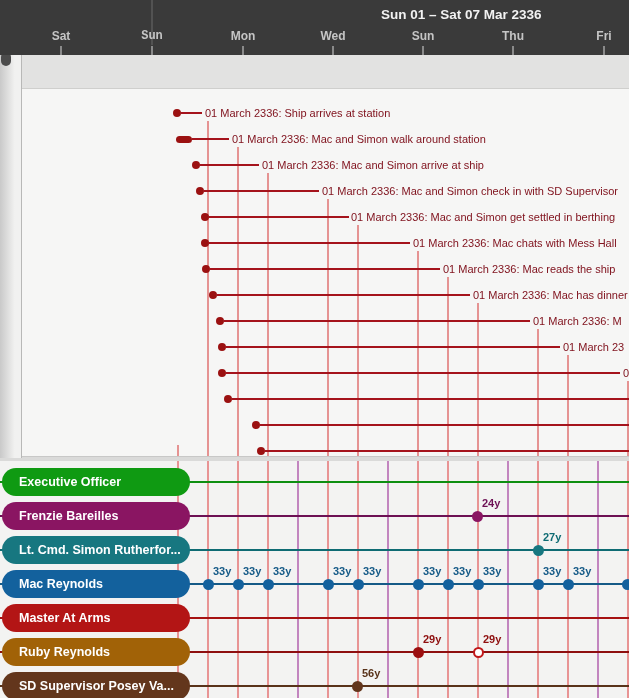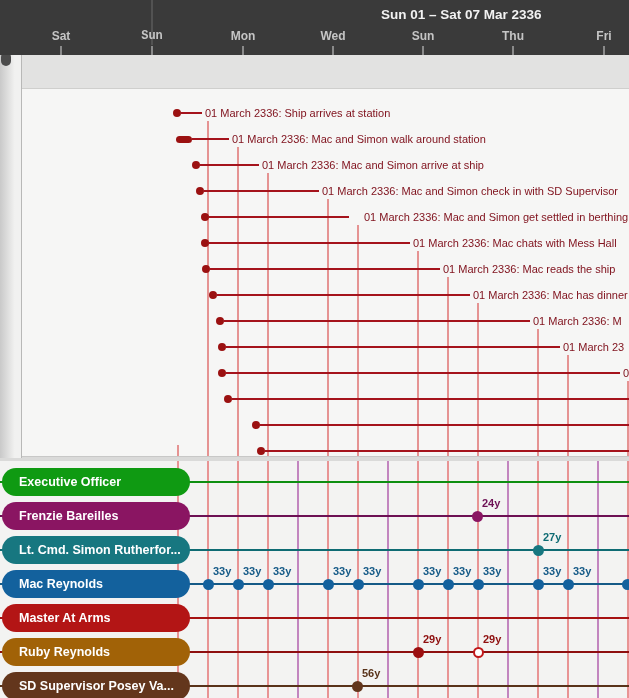--- a/index.html
+++ b/index.html
@@ -67,21 +67,21 @@
       <div class="event-dot range" style="left: 176px; top: 135.5px;"></div>
       <div class="event-label" style="left: 232px; top: 132px;">01 March 2336: Mac and Simon walk around station</div>
       <div class="event-leader" style="left: 200px; top: 164px; width: 59px;"></div>
       <div class="event-dot" style="left: 192px; top: 161px;"></div>
       <div class="event-label" style="left: 262px; top: 158px;">01 March 2336: Mac and Simon arrive at ship</div>
       <div class="event-leader" style="left: 204px; top: 190px; width: 115px;"></div>
       <div class="event-dot" style="left: 196px; top: 187px;"></div>
       <div class="event-label" style="left: 322px; top: 184px;">01 March 2336: Mac and Simon check in with SD Supervisor</div>
       <div class="event-leader" style="left: 209px; top: 216px; width: 140px;"></div>
       <div class="event-dot" style="left: 201px; top: 213px;"></div>
-      <div class="event-label" style="left: 364px; top: 210px;">01 March 2336: Mac and Simon get settled in berthing</div>
+      <div class="event-label" style="left: 351px; top: 210px;">01 March 2336: Mac and Simon get settled in berthing</div>
       <div class="event-leader" style="left: 209px; top: 242px; width: 201px;"></div>
       <div class="event-dot" style="left: 201px; top: 239px;"></div>
       <div class="event-label" style="left: 413px; top: 236px;">01 March 2336: Mac chats with Mess Hall</div>
       <div class="event-leader" style="left: 210px; top: 268px; width: 230px;"></div>
       <div class="event-dot" style="left: 202px; top: 265px;"></div>
       <div class="event-label" style="left: 443px; top: 262px;">01 March 2336: Mac reads the ship</div>
       <div class="event-leader" style="left: 217px; top: 294px; width: 253px;"></div>
       <div class="event-dot" style="left: 209px; top: 291px;"></div>
       <div class="event-label" style="left: 473px; top: 288px;">01 March 2336: Mac has dinner</div>
       <div class="event-leader" style="left: 224px; top: 320px; width: 306px;"></div>

